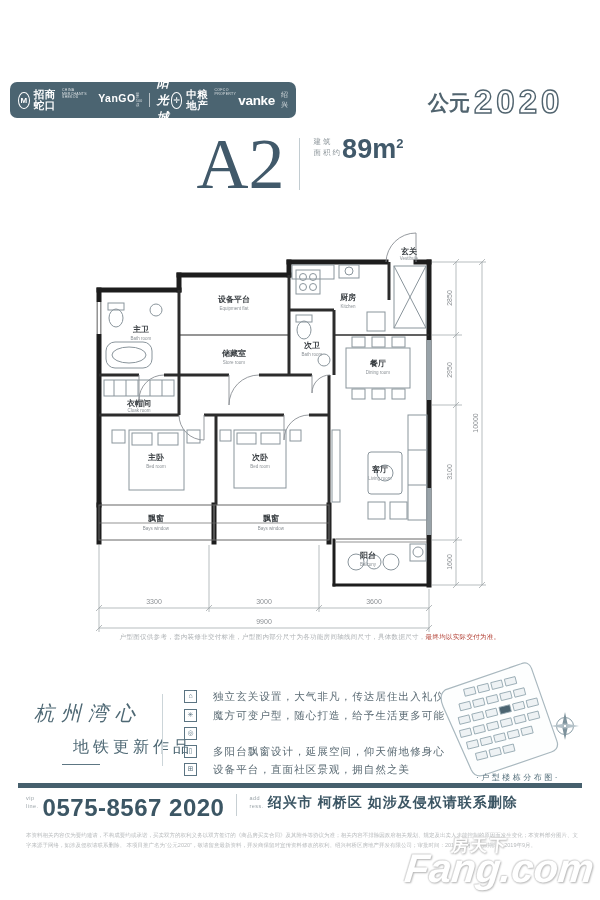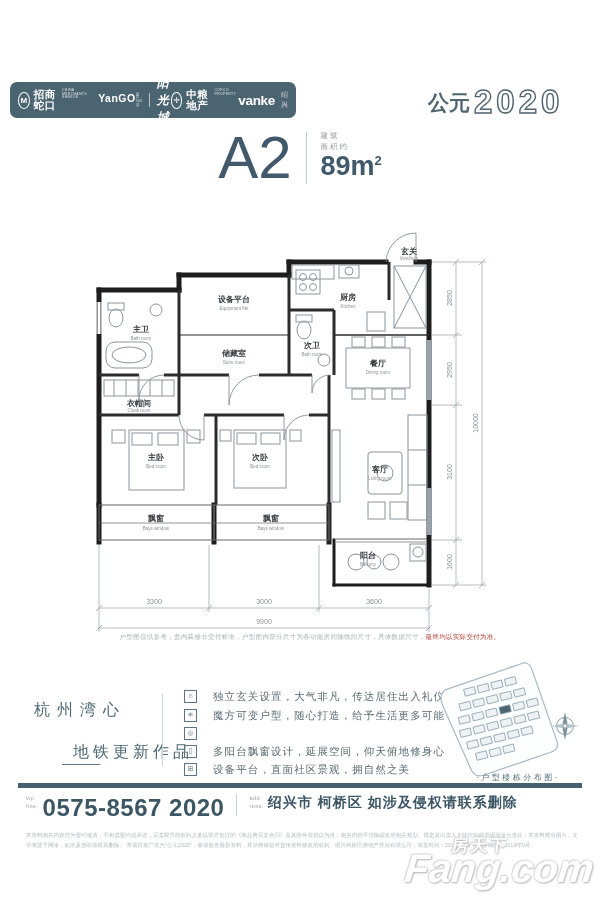--- a/index.html
+++ b/index.html
@@ -16,39 +16,39 @@
   .brand .nm{font-size:10.5px;font-weight:bold;letter-spacing:.5px;}
   .brand .cap{font-size:3.5px;letter-spacing:.3px;opacity:.8;}
   .brand .script{font-size:12px;font-style:italic;font-weight:bold;letter-spacing:1px;}
   .brand .vdiv{width:1px;height:14px;background:rgba(255,255,255,.6);margin:0 3px;}
   .brand .nm-big{font-size:13.5px;font-weight:bold;letter-spacing:-.3px;}
   .brand .suffix{font-size:7px;opacity:.75;margin-left:2px;}
   .year-logo{position:absolute;right:22px;top:80px;}
   
   .title-block{position:absolute;left:0;top:128px;width:600px;display:flex;
                justify-content:center;align-items:center;gap:14px;}
-  .plan-name{font-family:Liberation Sans, sans-serif;font-size:60px;color:#41596a;
+  .plan-name{font-family:Liberation Serif, serif;font-size:72px;color:#41596a;
              line-height:1;}
   .title-vdiv{width:1px;height:52px;background:#c2ccd1;}
-  .area-col{display:flex;flex-direction:column;height:56px;}
+  .area-col{display:flex;flex-direction:row;justify-content:space-between;height:56px;}
   .area-cap{font-size:7.5px;color:#8d969b;letter-spacing:2px;line-height:1.5;}
   .area-val{font-size:27px;font-weight:bold;color:#41596a;line-height:1;}
   .area-val sup{font-size:13px;}
   
   .plan-svg{position:absolute;left:84px;top:222px;}
   text{font-family:"Liberation Sans","DejaVu Sans",sans-serif;}
   .cn{font-size:8px;fill:#3a3f43;font-weight:bold;text-anchor:middle;}
   .en{font-size:4.5px;fill:#8b9196;text-anchor:middle;}
   .dimtxt{font-size:7px;fill:#8b8f93;text-anchor:middle;}
   .plan-note{position:absolute;left:100px;top:633px;width:420px;text-align:center;
              font-size:6.5px;color:#aeb2b5;letter-spacing:.3px;}
   .plan-note .red{color:#b03a2e;}
   
   .slogan{position:absolute;left:34px;top:700px;color:#4e6874;}
-  .slogan .l1{font-size:16px;letter-spacing:7px;margin-bottom:21px;}
+  .slogan .l1{font-size:20px;letter-spacing:7px;margin-bottom:10px;font-style:italic;}
   .slogan .l2{font-size:16px;letter-spacing:4px;margin-left:39px;}
   .slogan-underline{position:absolute;left:62px;top:764px;width:38px;height:1px;background:#5d7683;}
   .sec-vdiv{position:absolute;left:162px;top:694px;width:1px;height:72px;background:#ccd5d9;}
   .features{position:absolute;left:184px;top:690px;width:272px;}
   .feature-row{display:flex;align-items:flex-start;gap:16px;margin-bottom:4.5px;}
   .f-ico{width:11px;height:11px;border:1px solid #5b7482;color:#5b7482;font-size:7px;
          line-height:10px;text-align:center;flex:0 0 auto;}
   .f-txt{font-size:10.5px;color:#5b6b74;letter-spacing:1.1px;white-space:nowrap;}
   .site-diagram{position:absolute;left:438px;top:660px;}
   .diag-label{font-size:8px;fill:#56707c;letter-spacing:2.5px;text-anchor:middle;}

